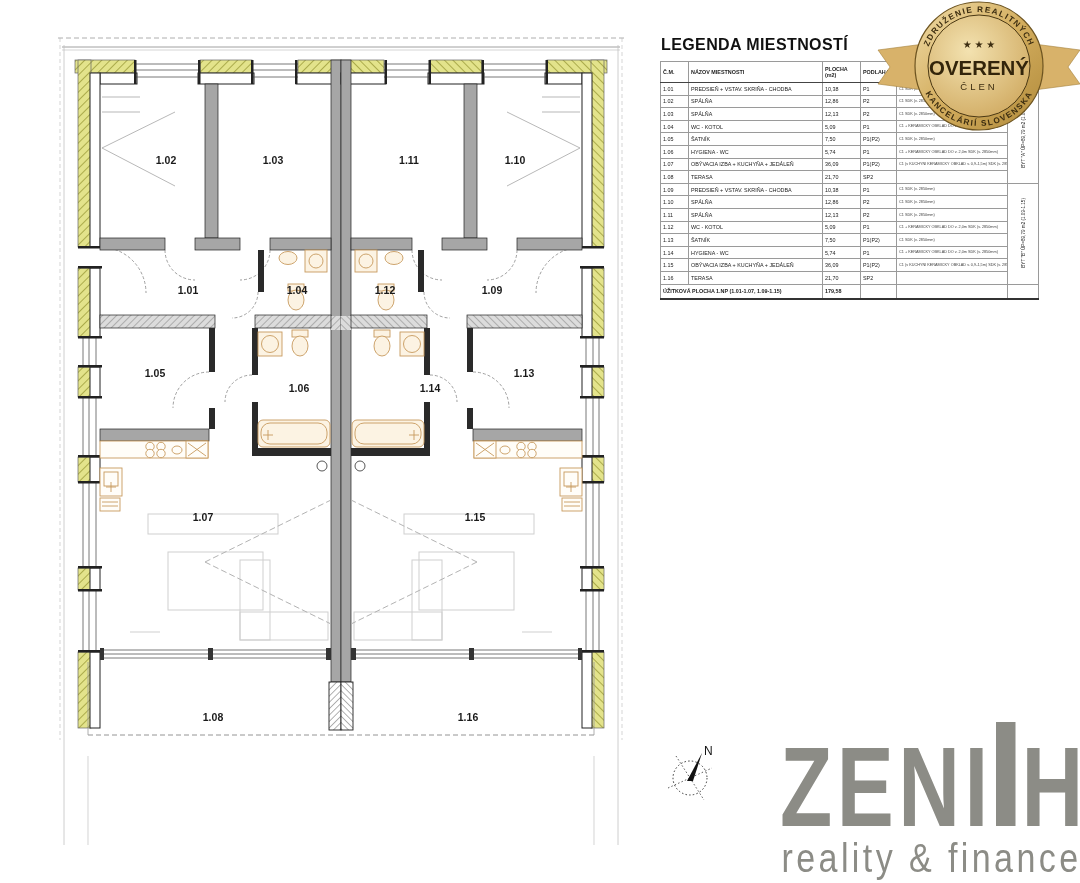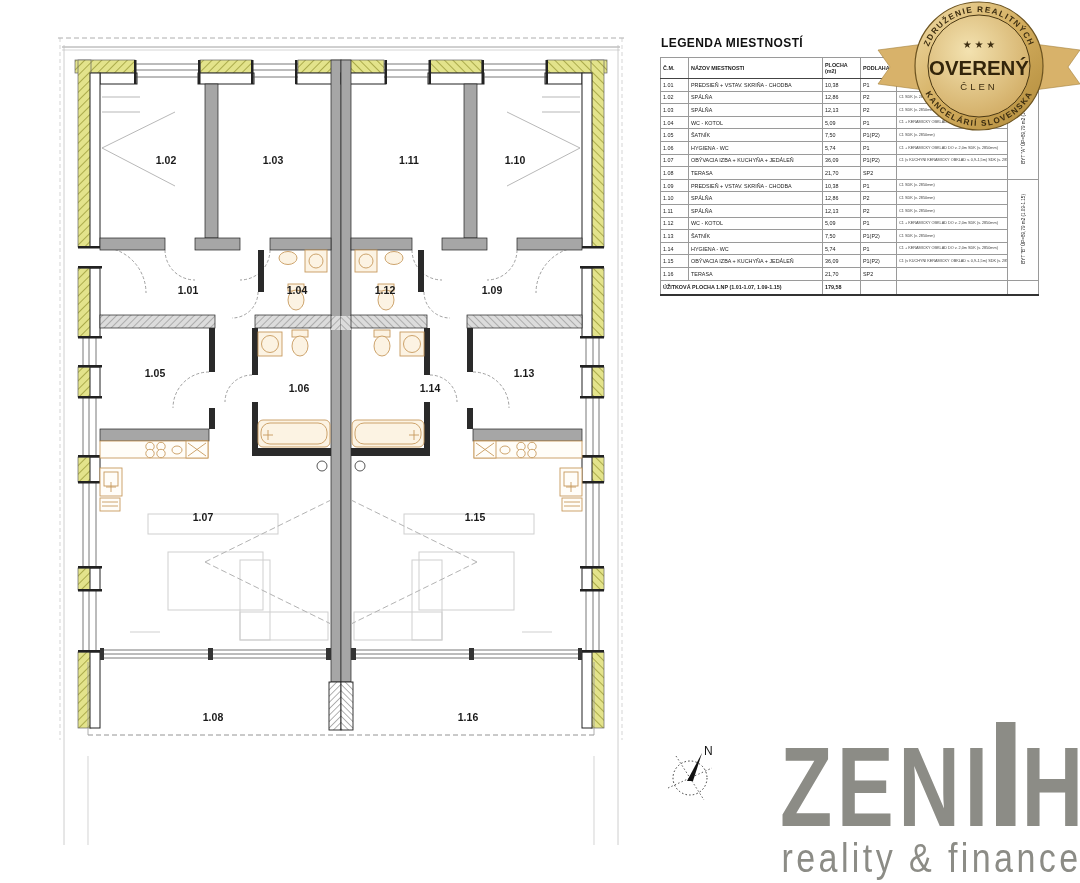--- a/index.html
+++ b/index.html
@@ -1,20 +1,20 @@
 <!DOCTYPE html>
 <html><head>
 <meta charset="utf-8">
 <style>
   html,body{margin:0;padding:0;background:#fff;}
   .canvas{position:relative;width:1080px;height:883px;background:#fff;overflow:hidden;
           font-family:"Liberation Sans",sans-serif;}
   
   .legend{position:absolute;left:660px;top:36px;width:378px;}
-  .legend-title{font-size:12px;font-weight:bold;color:#111;letter-spacing:.4px;margin:0 0 7px 1px;}
+  .legend-title{font-size:16px;font-weight:bold;color:#111;letter-spacing:.4px;margin:0 0 7px 1px;}
   .legend table{border-collapse:collapse;width:100%;table-layout:fixed;border:1px solid #444;border-bottom:2px solid #333;}
   .legend th,.legend td{border:0.5px solid #9a9a9a;font-size:5.4px;color:#222;padding:0 2px;
         overflow:hidden;text-align:left;vertical-align:middle;}
   .legend thead th{height:20px;font-weight:bold;border-bottom:1px solid #444;white-space:pre-line;line-height:6px;}
   .legend tr.data td{height:11.6px;white-space:nowrap;}
   .legend td.finish{font-size:3.8px;line-height:4.3px;white-space:pre-line;color:#444;}
   .legend td.byt{writing-mode:vertical-rl;transform:rotate(180deg);font-size:4.6px;line-height:5.4px;
         white-space:pre-line;text-align:center;color:#222;padding:2px 0;}
   .legend tr.sep td{border-top:1.2px solid #444;}
   .legend tr.total td{border-top:1.5px solid #444;height:13px;font-weight:bold;font-size:5.4px;white-space:nowrap;}

